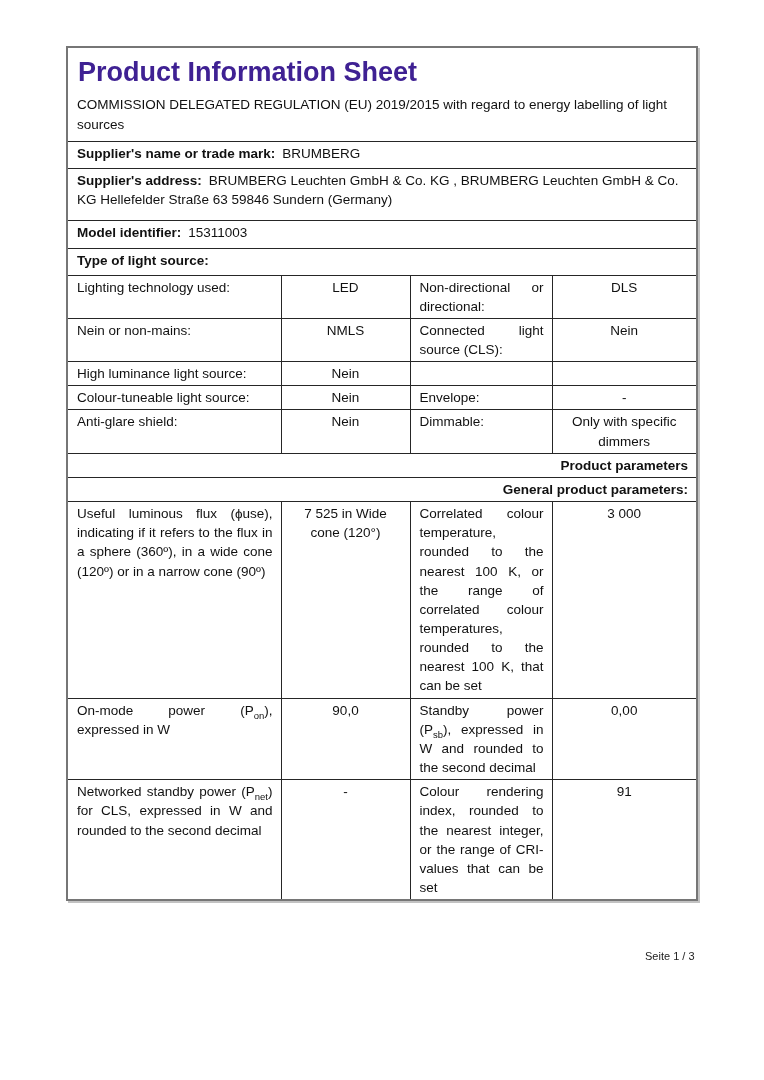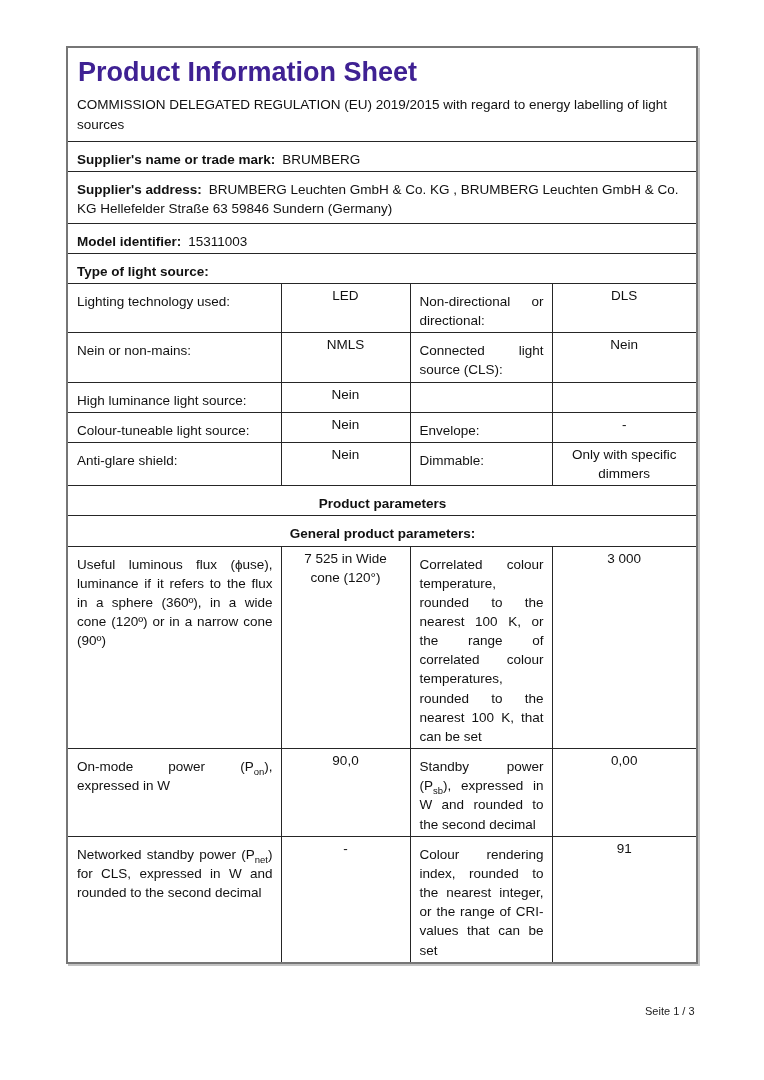--- a/index.html
+++ b/index.html
@@ -1,40 +1,40 @@
 <!DOCTYPE html>
 <html><head>
 <meta charset="utf-8">
 <style>
   html,body{margin:0;padding:0;background:#ffffff;}
   .page{position:relative;width:764px;height:1080px;background:#ffffff;overflow:hidden;
         font-family:"Liberation Sans",sans-serif;color:#111111;}
   .sheet{position:absolute;left:66px;top:46px;width:708px;}
   table.sheet-table{width:630px;border-collapse:collapse;table-layout:fixed;
         border:2px solid #767676;box-shadow:2px 2px 0 rgba(120,120,120,.45);}
-  td{border:1px solid #262626;vertical-align:top;padding:8px 8px 2px 9px;
+  td{border:1px solid #262626;vertical-align:top;padding:2px 8px 2px 9px;
      font-size:13.5px;line-height:1.42;}
   td.center{text-align:center;padding:2px 4px;}
   td.just{text-align:justify;}
   tr.h87{height:87px;} tr.h27{height:27px;} tr.h52{height:52px;} tr.h28{height:28px;}
   tr.h41{height:41px;} tr.h44{height:44px;} tr.h42{height:42px;} tr.h21{height:21px;}
   tr.h22{height:22px;} tr.h59{height:59px;} tr.h188{height:188px;} tr.h77{height:77px;}
   tr.h112{height:112px;}
   .title{font-size:27px;font-weight:bold;color:#3F2193;line-height:1.2;
          padding:2px 0 0 1px;letter-spacing:0;}
   .subtitle{font-size:13.5px;color:#111;margin-top:7px;line-height:1.45;}
   .hdrcell{padding:6px 10px 6px 9px;}
   .lbl{font-weight:bold;}
   .val{margin-left:7px;}
-  .secthead{font-weight:bold;text-align:center;}
+  .secthead{font-weight:bold;text-align:right;}
   .gap2{margin-top:9px;}
   .narrow{max-width:114px;margin:0 auto;}
   .narrow2{max-width:104px;margin:0 auto;}
   sub{font-size:9.5px;line-height:0;}
-  .footer{position:absolute;left:645px;top:1005px;font-size:11px;color:#222;}
+  .footer{position:absolute;left:645px;top:950px;font-size:11px;color:#222;}
 </style>
 </head>
 <body>
 
 <div class="page">
   <div class="sheet">
     <table class="sheet-table">
       <colgroup>
         <col style="width:214px">
           <col style="width:129px">
@@ -116,21 +116,21 @@
         <td colspan="4" class="secthead">Product parameters</td>
       </tr>
 
 
       <tr class="h21">
         <td colspan="4" class="secthead">General product parameters:</td>
       </tr>
 
 
       <tr class="h188">
-        <td class="just">Useful luminous flux (ϕuse), luminance if it refers to the flux in a sphere (360º), in a wide cone (120º) or in a narrow cone (90º)</td>
+        <td class="just">Useful luminous flux (ϕuse), indicating if it refers to the flux in a sphere (360º), in a wide cone (120º) or in a narrow cone (90º)</td>
         <td class="center">
               <div class="narrow2">7 525 in Wide cone (120°)</div>
             </td>
         <td class="just">Correlated colour temperature, rounded to the nearest 100 K, or the range of correlated colour temperatures, rounded to the nearest 100 K, that can be set</td>
         <td class="center">3 000</td>
       </tr>
 
       <tr class="h77">
         <td class="just"><span>On-mode power (P</span><sub>on</sub><span>), expressed in W</span></td>
         <td class="center">90,0</td>

